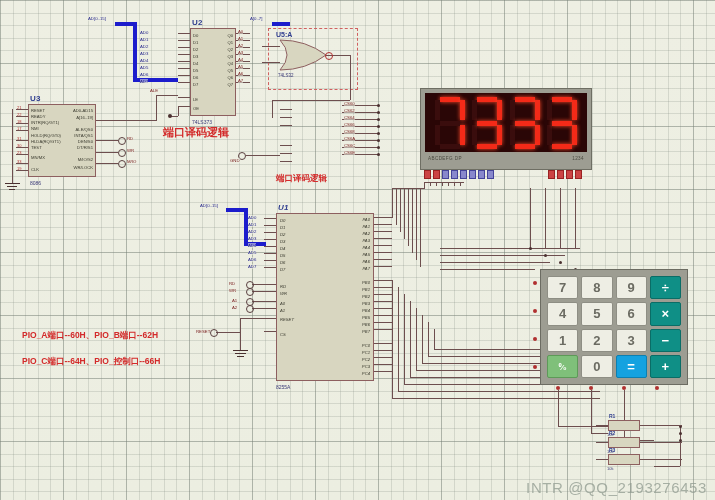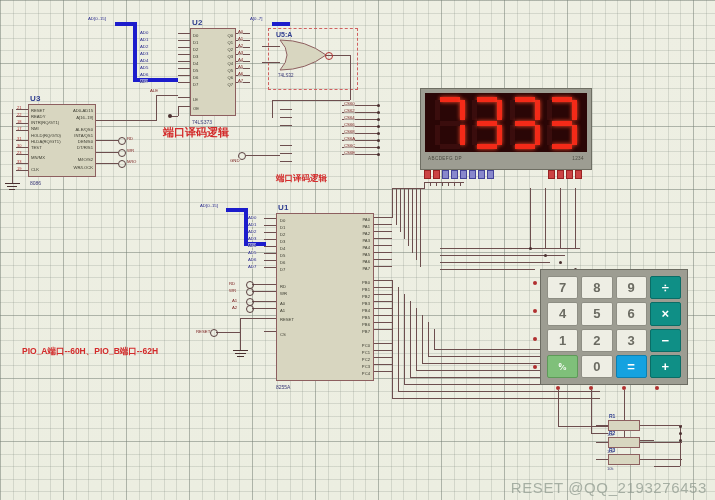--- a/index.html
+++ b/index.html
@@ -324,21 +324,21 @@
   <div class="netlabel" style="left:344px;top:136px;">CS6A</div>
   <div class="netlabel" style="left:344px;top:143px;">CS6C</div>
   <div class="netlabel" style="left:344px;top:150px;">CS6E</div>
 
   <div class="w wh" style="left:246px;top:155px;width:34px;"></div>
   <div class="abs" style="left:238px;top:152px;width:6px;height:6px;border-radius:50%;border:1px solid #5a4040;"></div>
   <div class="netlabel" style="left:230px;top:158px;">GND</div>
 
   <div class="cn mid" style="left:276px;top:173px;">端口译码逻辑</div>
 
-  <div class="chip" id="u1" style="left:276px;top:213px;width:98px;height:168px;">
+  <div class="chip" id="u1" style="left:276px;top:213px;width:98px;height:168px;font-style:italic;">
     <div class="ref">U1</div>
     <div class="pinlabel" style="left:3px;top:4px;">D0</div>
     <div class="pinlabel" style="left:3px;top:11px;">D1</div>
     <div class="pinlabel" style="left:3px;top:18px;">D2</div>
     <div class="pinlabel" style="left:3px;top:25px;">D3</div>
     <div class="pinlabel" style="left:3px;top:32px;">D4</div>
     <div class="pinlabel" style="left:3px;top:39px;">D5</div>
     <div class="pinlabel" style="left:3px;top:46px;">D6</div>
     <div class="pinlabel" style="left:3px;top:53px;">D7</div>
     <div class="pinlabel" style="left:3px;top:70px;">RD</div>
@@ -607,17 +607,18 @@
     <div class="rn">R3</div>
     <div class="rv">10k</div>
   </div>
   <div class="w wh" style="left:640px;top:425px;width:42px;"></div>
   <div class="w wh" style="left:640px;top:442px;width:42px;"></div>
   <div class="w wh" style="left:640px;top:459px;width:42px;"></div>
   <div class="w wh" style="left:596px;top:425px;width:12px;"></div>
   <div class="w wh" style="left:596px;top:442px;width:12px;"></div>
   <div class="w wh" style="left:596px;top:459px;width:12px;"></div>
 
-  <div class="cn mid" style="left:22px;top:346px;">PIO_A端口--60H、PIO_B端口--62H</div>
-
-  <div id="wm">RESET @QQ_2193276453</div>
+  <div class="cn mid" style="left:22px;top:330px;">PIO_A端口--60H、PIO_B端口--62H</div>
+  <div class="cn mid" style="left:22px;top:356px;">PIO_C端口--64H、PIO_控制口--66H</div>
+
+  <div id="wm">INTR @QQ_2193276453</div>
 
 </div>
 
 </body></html>

